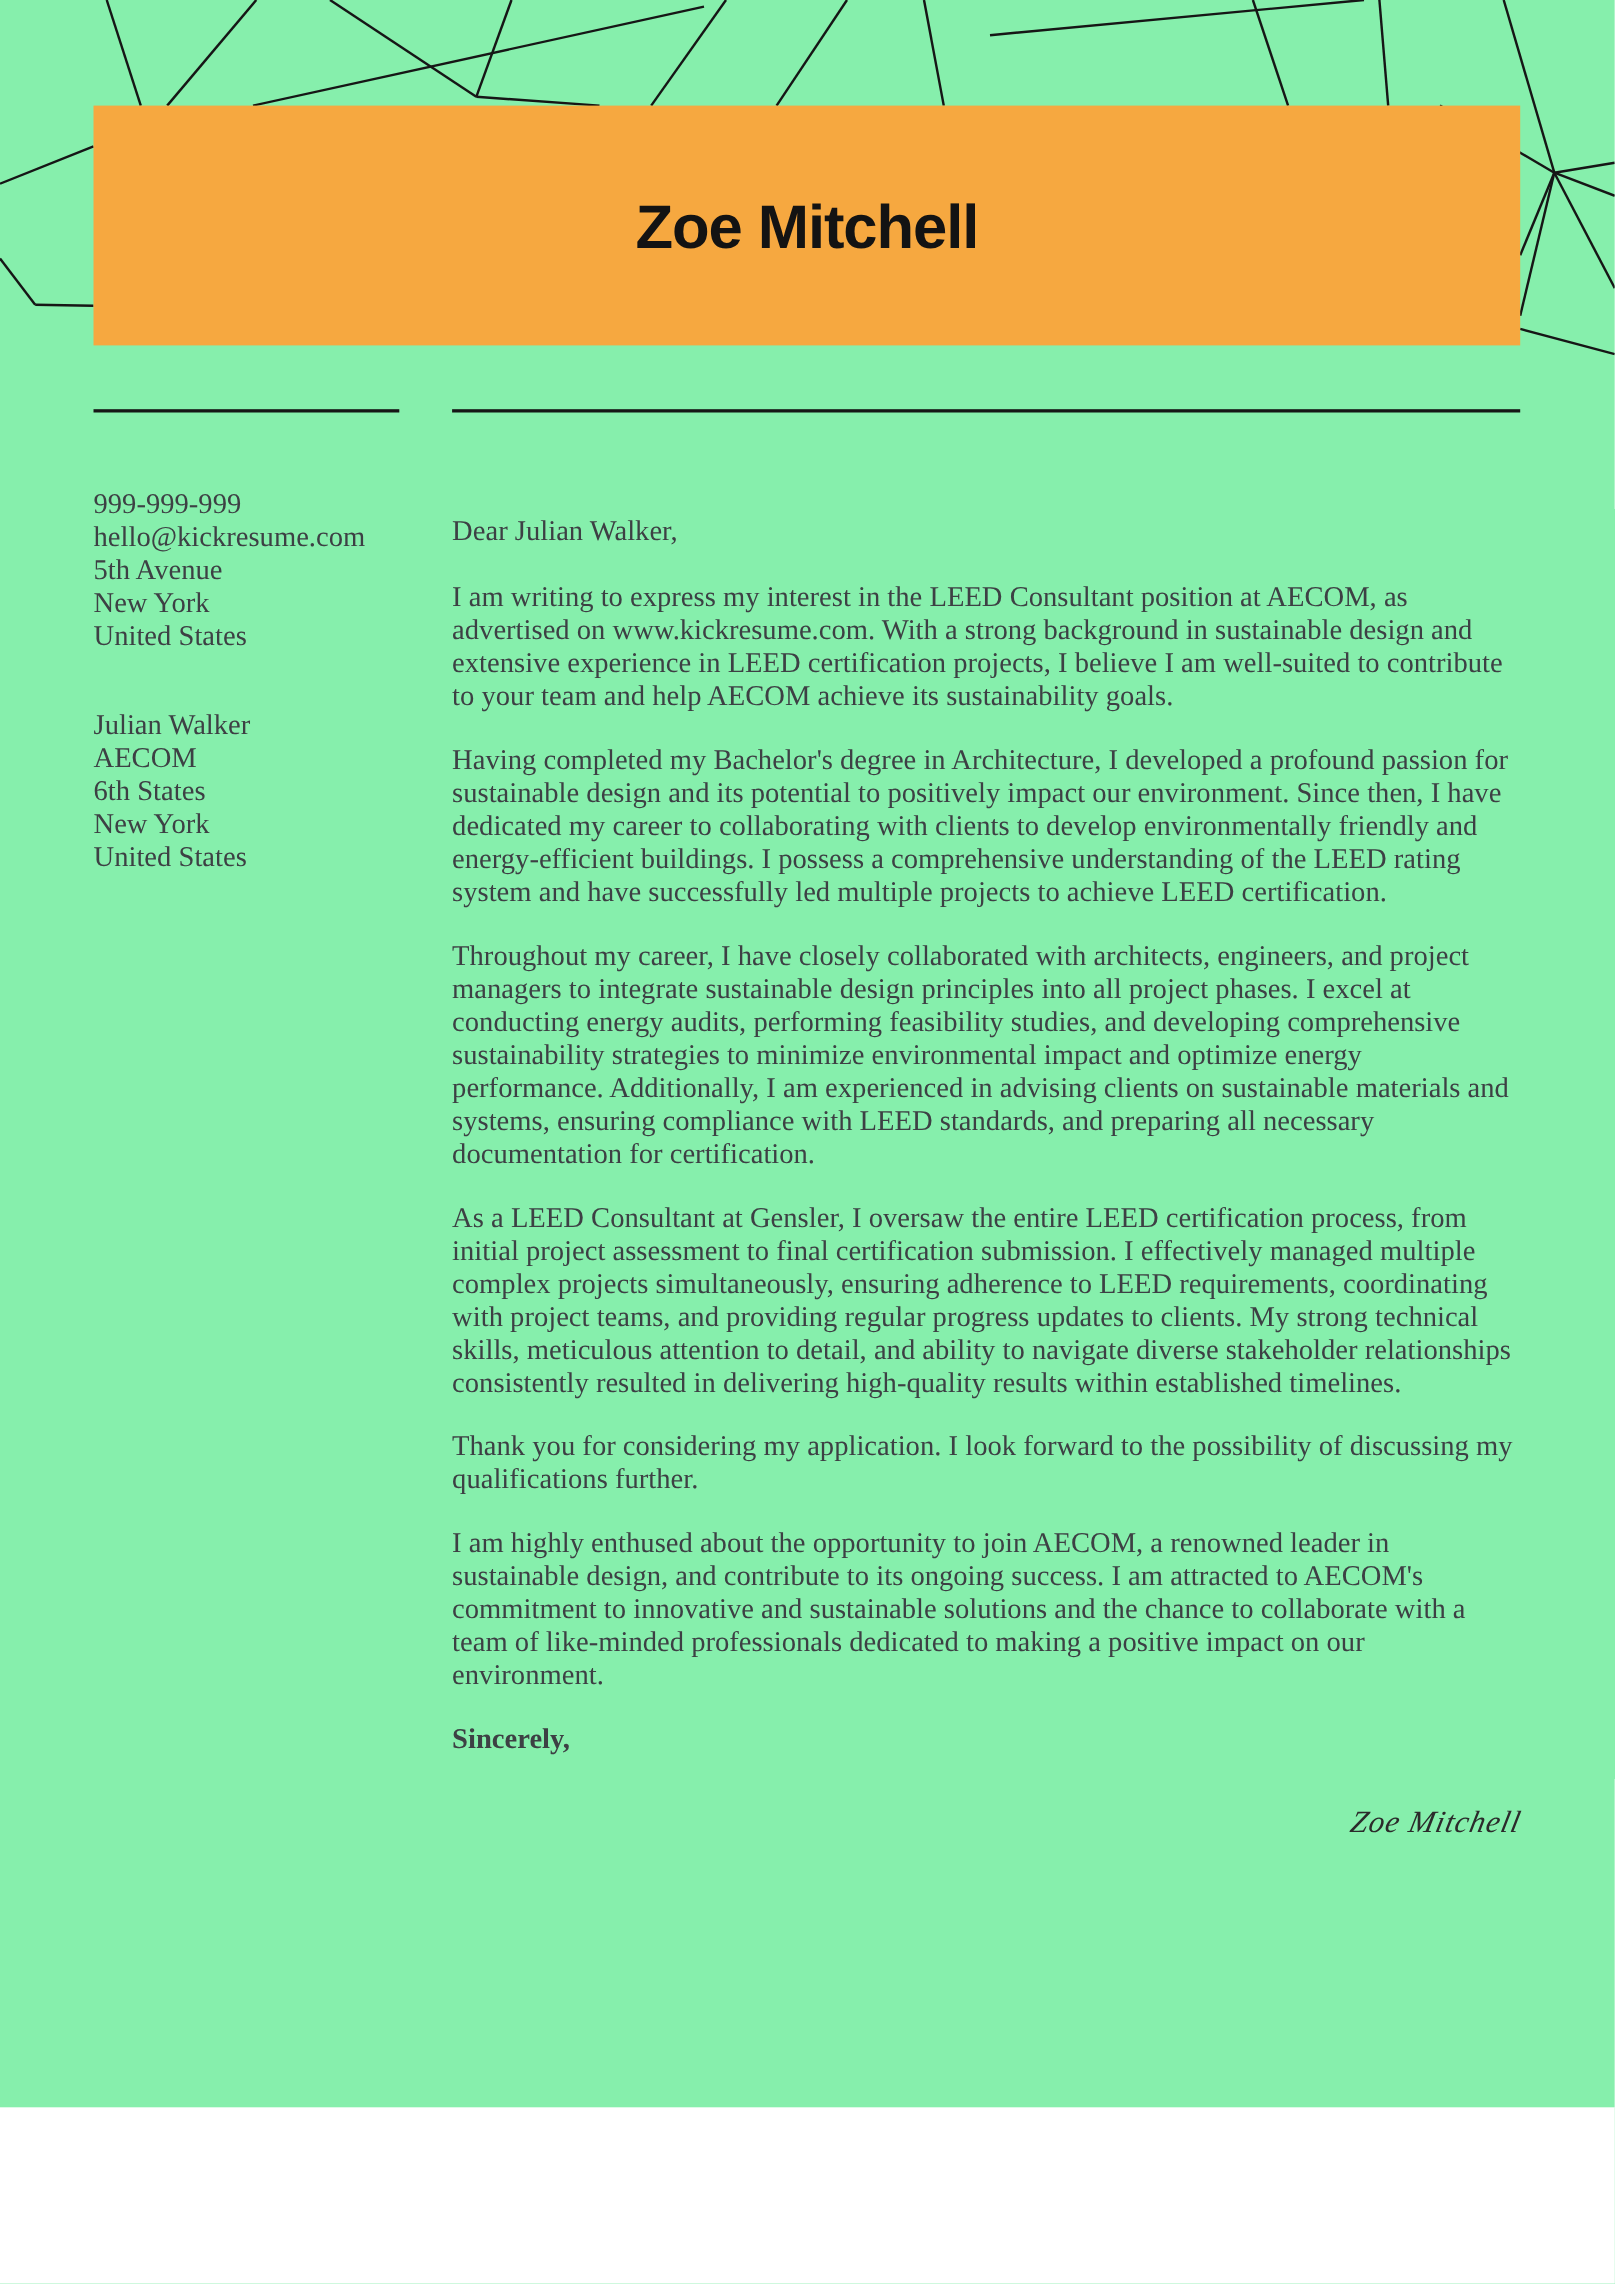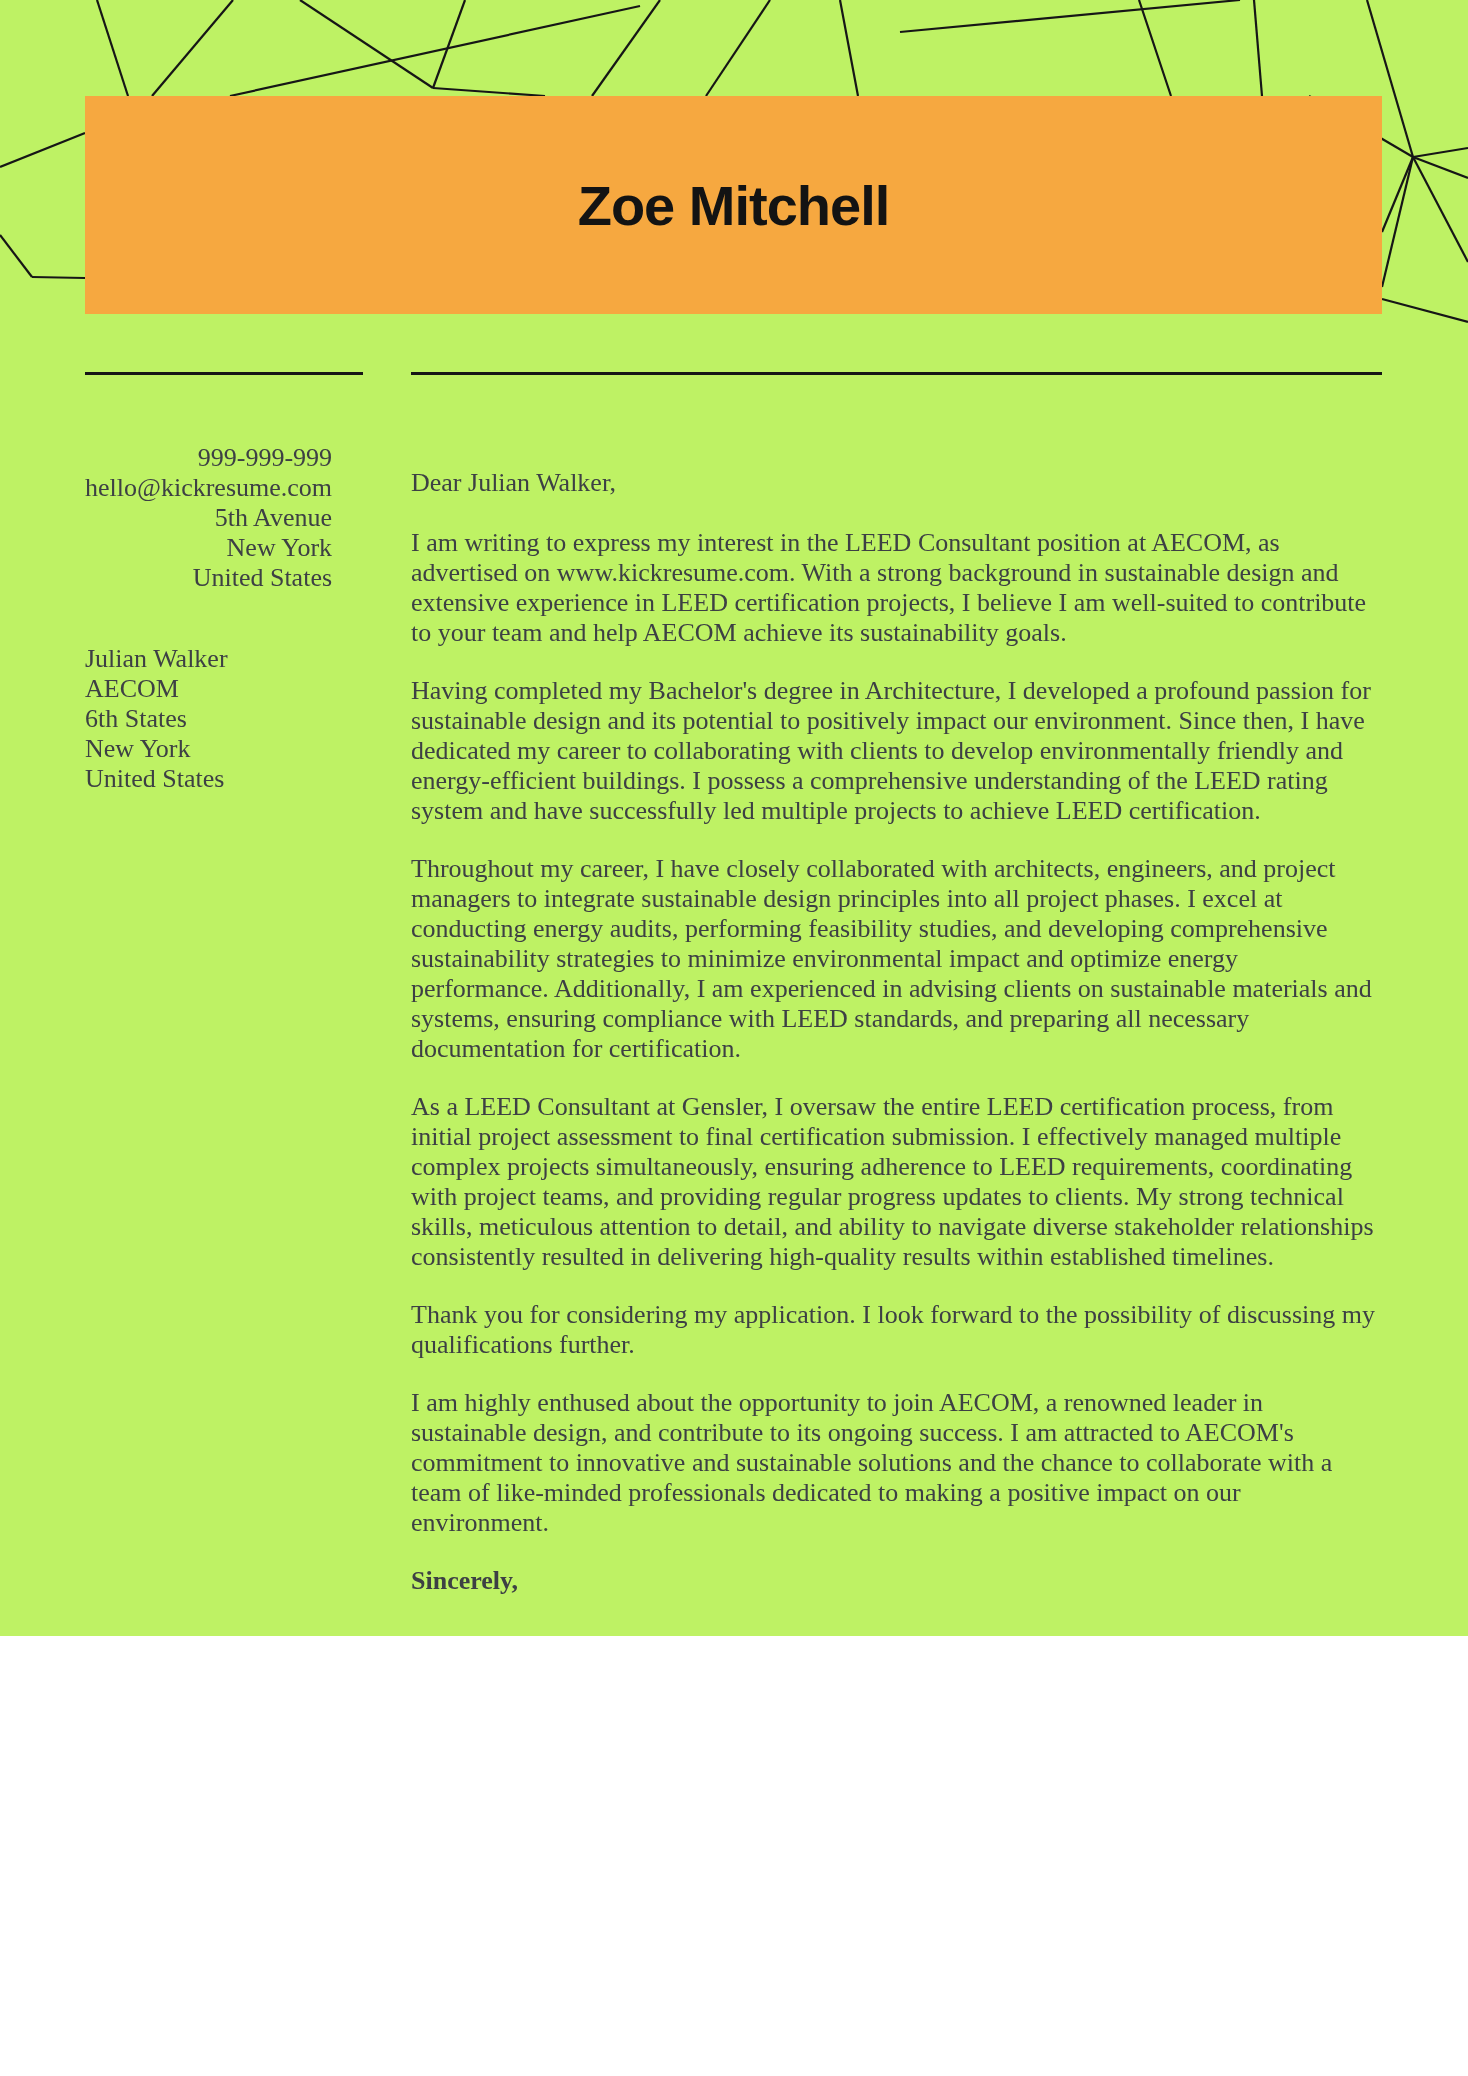--- a/index.html
+++ b/index.html
@@ -1,20 +1,20 @@
 <!DOCTYPE html>
 <html><head>
 <meta charset="utf-8">
 <style>
   html, body { margin: 0; padding: 0; background: #ffffff; }
   .page {
     position: relative;
     width: 1468px;
-    height: 1636px;
-    background: #bef264;
+    height: 1916px;
+    background: #86efac;
     overflow: hidden;
     font-family: "Liberation Serif", serif;
   }
   .mesh {
     position: absolute;
     top: 0; left: 0;
     z-index: 1;
   }
   .banner {
     position: absolute;
@@ -100,21 +100,21 @@
     <line x1="32" y1="277" x2="85" y2="278"></line>
   </svg>
 
   <div class="banner" style="background: rgb(246, 168, 64);">
     <h1 style="color: rgb(19, 19, 19);">Zoe Mitchell</h1>
   </div>
 
   <div class="rule rule-left" style="background: rgb(22, 22, 22);"></div>
   <div class="rule rule-right" style="background: rgb(22, 22, 22);"></div>
 
-  <div class="text-block sender" style="color: rgb(61, 64, 68); text-align: right;">
+  <div class="text-block sender" style="color: rgb(61, 64, 68);">
     <div>999-999-999</div>
     <div>hello@kickresume.com</div>
     <div>5th Avenue</div>
     <div>New York</div>
     <div>United States</div>
   </div>
 
   <div class="text-block recipient" style="color: rgb(61, 64, 68);">
     <div>Julian Walker</div>
     <div>AECOM</div>

